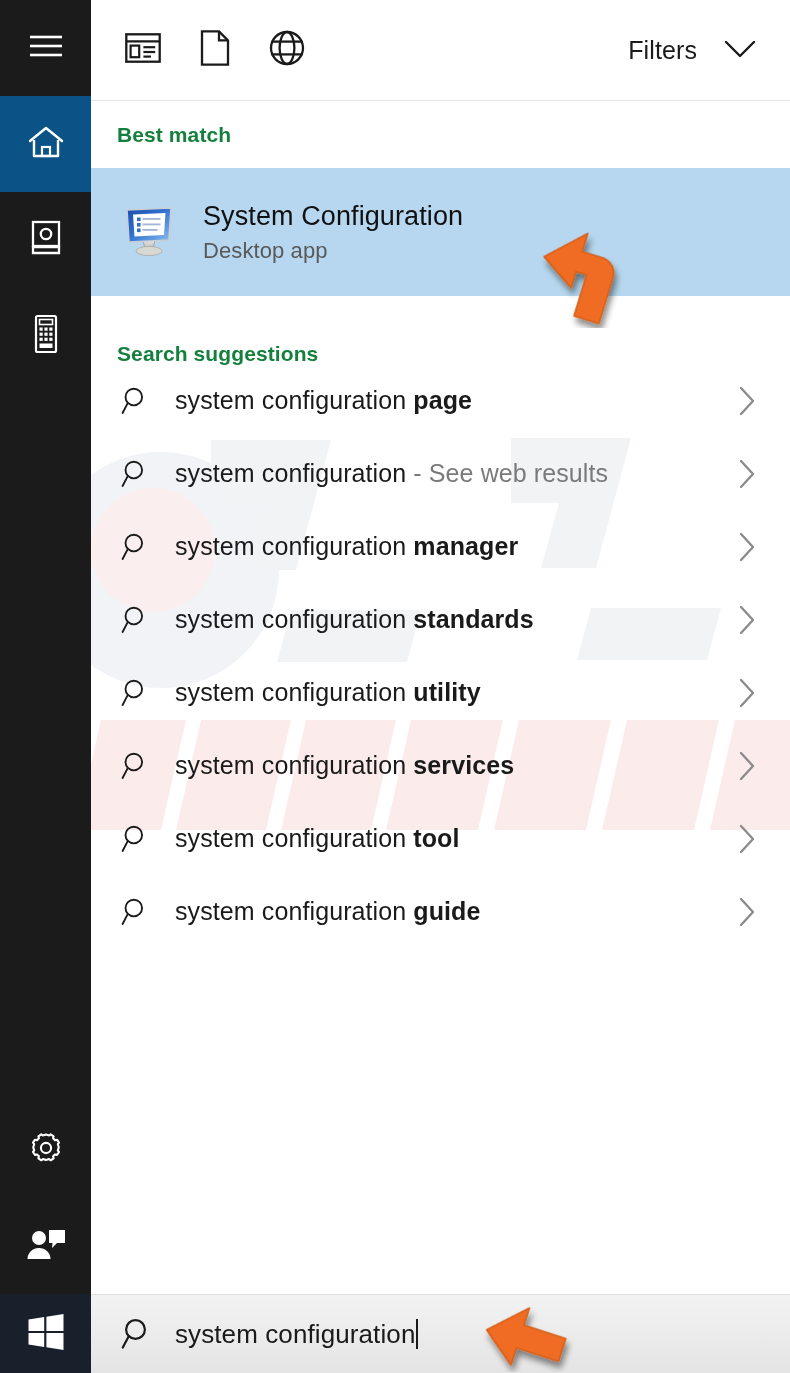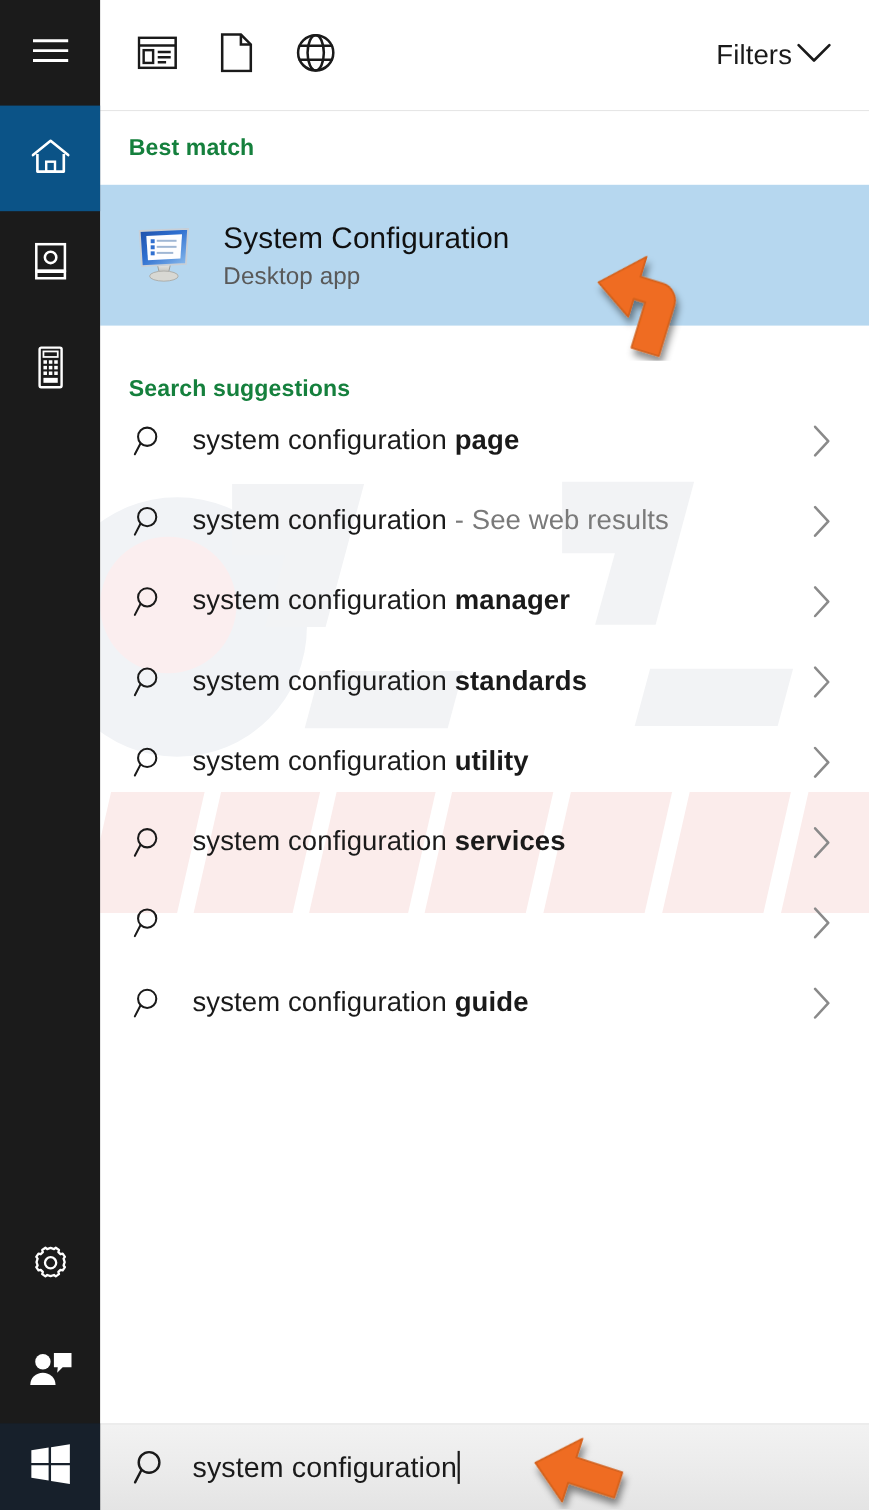--- a/index.html
+++ b/index.html
@@ -75,21 +75,21 @@
     background: #ffffff;
     z-index: 2;
   }
   .tb-icon {
     width: 72px; height: 101px;
     display: flex; align-items: center; justify-content: center;
   }
   .tb-icon:first-child { margin-left: 16px; }
   .tb-spacer { flex: 1 1 auto; }
   .tb-filters {
-    display: flex; align-items: flex-start; gap: 4px;
+    display: flex; align-items: flex-start; gap: 27px;
     margin-right: 34px;
     font-size: 25px;
     color: #1a1a1a;
     letter-spacing: .1px;
   }
 
   
   .section-head {
     position: absolute;
     left: 26px;
@@ -493,20 +493,21 @@
             </svg>
           </span>
         </div>
         <div class="sugg">
           <span class="sg-icon">
             <svg width="30" height="30" viewBox="0 0 34 34">
               <circle cx="14.5" cy="12.5" r="9.4" fill="none" stroke="#1a1a1a" stroke-width="2.1"></circle>
               <line x1="7.6" y1="19.4" x2="1.8" y2="30.6" stroke="#1a1a1a" stroke-width="2.1" stroke-linecap="round"></line>
             </svg>
           </span>
+          <span class="sg-label"><span>system configuration </span><span class="bold">tool</span></span>
           <span class="sg-chev">
             <svg width="18" height="32" viewBox="0 0 18 32">
               <polyline points="3,3 15,16 3,29" fill="none" stroke="#8a8a8a" stroke-width="2.3" stroke-linecap="round" stroke-linejoin="round"></polyline>
             </svg>
           </span>
         </div>
         <div class="sugg">
           <span class="sg-icon">
             <svg width="30" height="30" viewBox="0 0 34 34">
               <circle cx="14.5" cy="12.5" r="9.4" fill="none" stroke="#1a1a1a" stroke-width="2.1"></circle>

